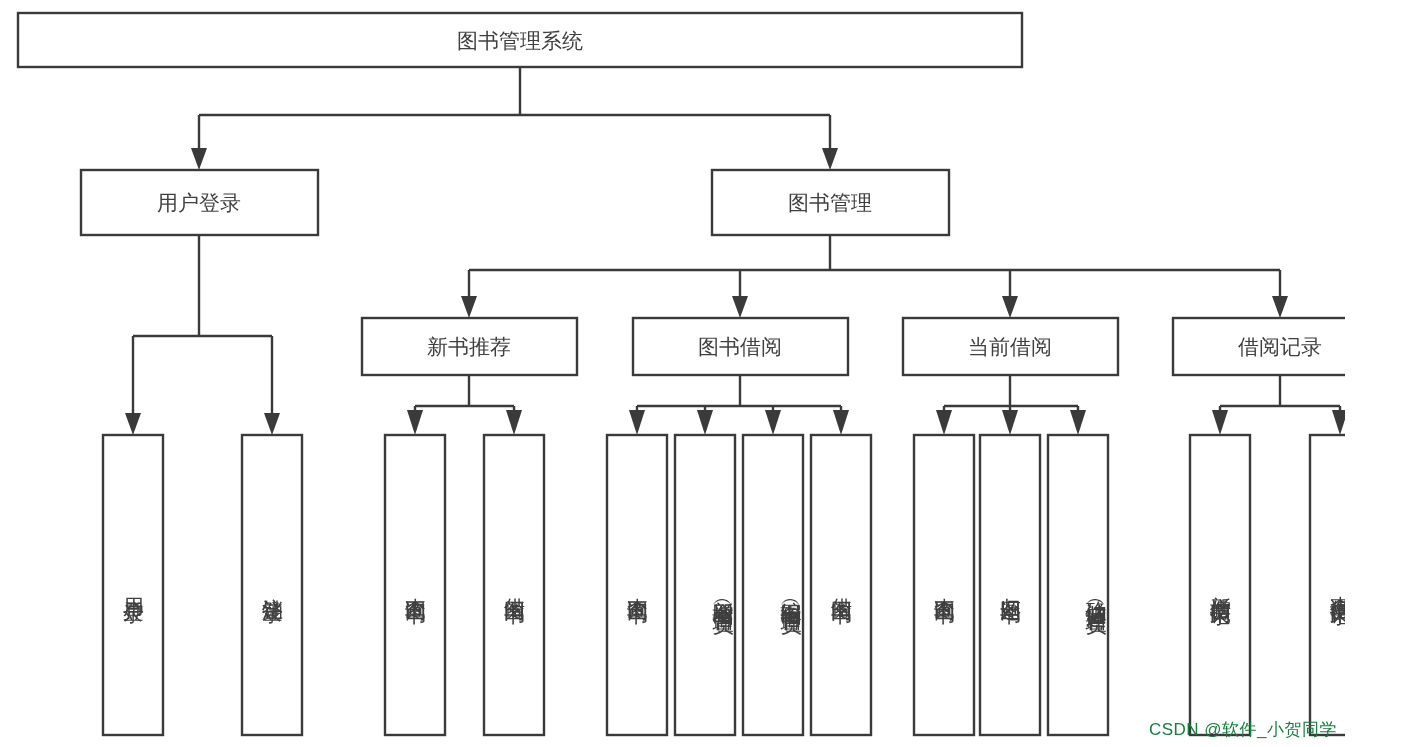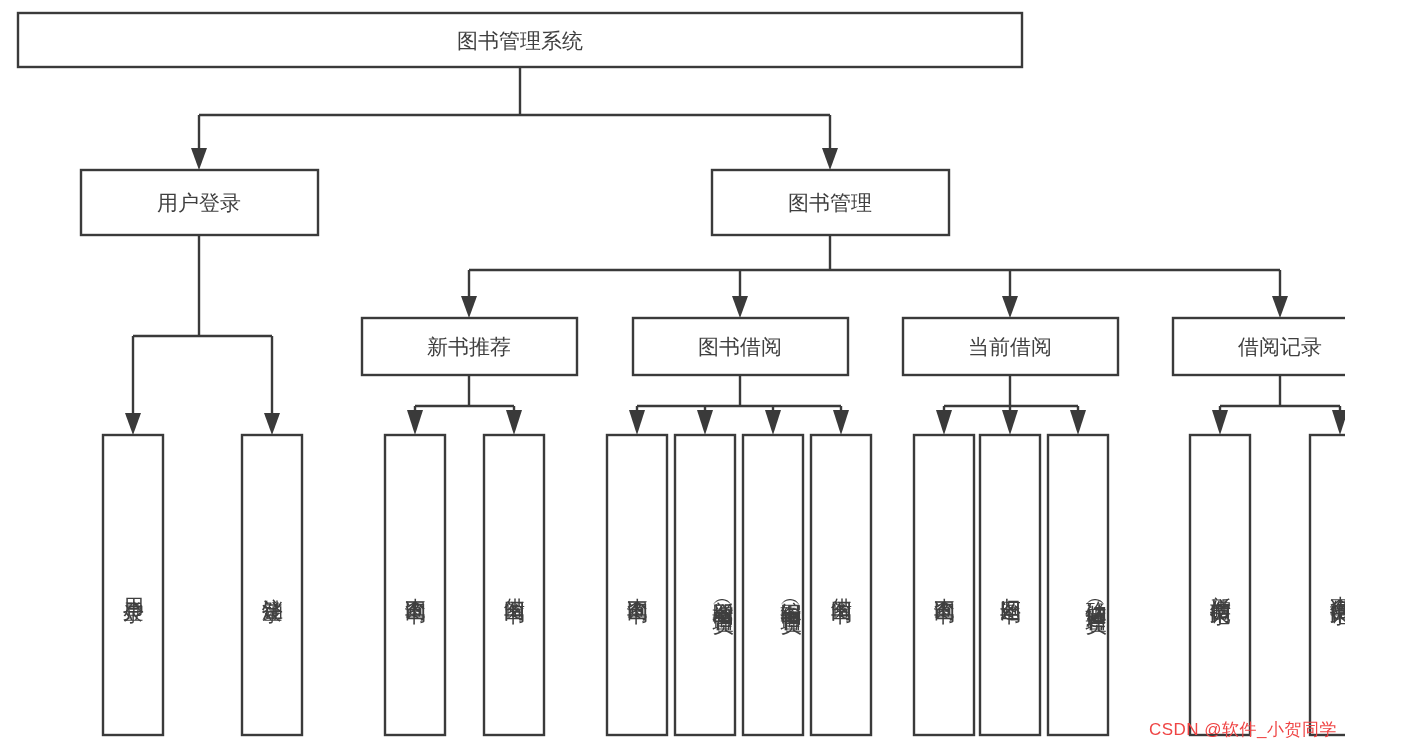--- a/index.html
+++ b/index.html
@@ -54,21 +54,21 @@
     letter-spacing: 2px;
     font-family: "Liberation Sans", "DejaVu Sans", sans-serif;
     text-align: center;
     white-space: nowrap;
     pointer-events: none;
   }
   .watermark {
     position: absolute;
     right: 8px;
     bottom: 6px;
-    color: #ef4444;
+    color: #15803d;
     font-size: 17px;
     font-family: "Liberation Sans", "DejaVu Sans", sans-serif;
     letter-spacing: 0.5px;
     user-select: none;
   }
 </style>
 </head>
 <body>
 
 <div id="diagram-root">

